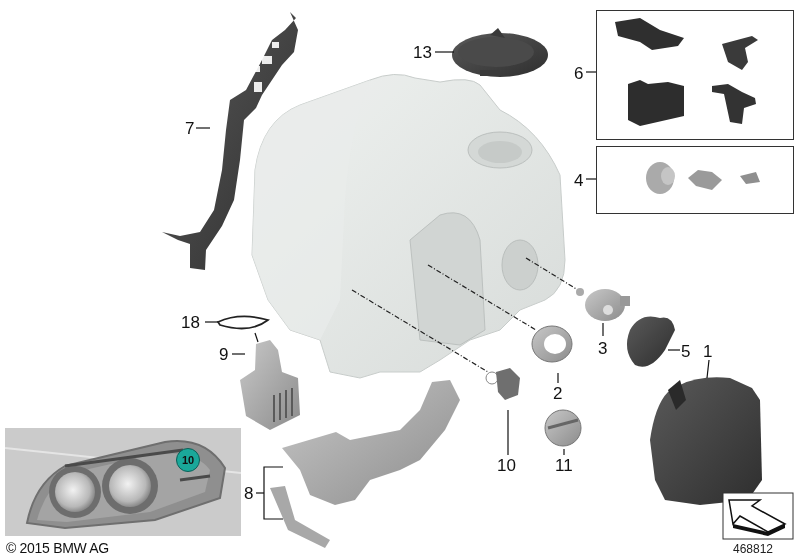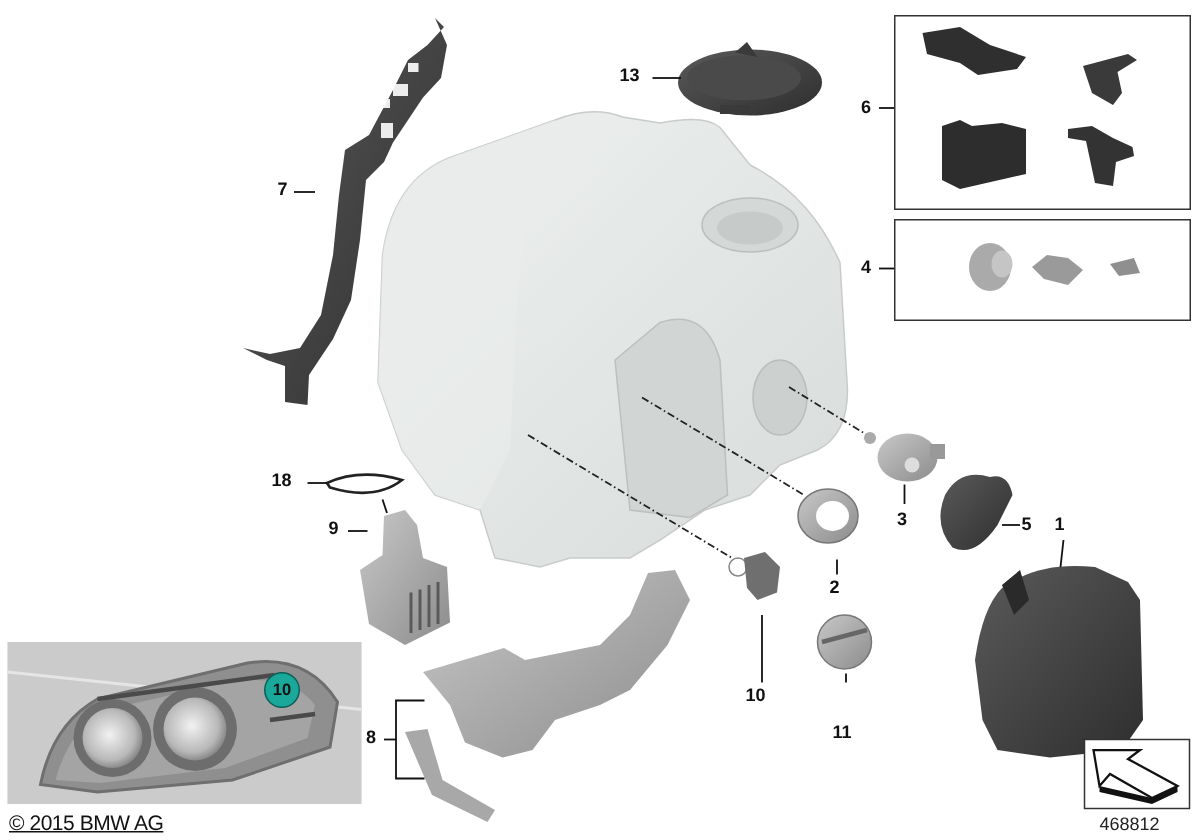--- a/index.html
+++ b/index.html
@@ -1,19 +1,19 @@
 <!DOCTYPE html>
 <html><head>
 <meta charset="utf-8">
 <style>
   html, body { margin:0; padding:0; background:#ffffff; }
   body { width:800px; height:560px; position:relative; overflow:hidden; font-family:"Liberation Sans", sans-serif; }
   .canvas { position:absolute; left:0; top:0; width:800px; height:560px; }
-  .label { position:absolute; font-family:"Liberation Sans", sans-serif; font-weight:bold; font-size:12px; color:#111; line-height:1; }
-  .copyright { position:absolute; left:6px; top:540px; font-size:14px; color:#111; font-family:"Liberation Sans", sans-serif; letter-spacing:-0.3px;text-decoration:underline; }
+  .label { position:absolute; font-family:"Liberation Sans", sans-serif; font-weight:normal; font-size:17px; color:#111; line-height:1; }
+  .copyright { position:absolute; left:6px; top:540px; font-size:14px; color:#111; font-family:"Liberation Sans", sans-serif; letter-spacing:-0.3px; }
   .diagram-id { position:absolute; left:733px; top:542px; font-size:12px; color:#222; font-family:"Liberation Sans", sans-serif; }
   .box { position:absolute; border:1.5px solid #333; background:#fff; }
   .inset { position:absolute; left:5px; top:428px; width:236px; height:108px; background:#c9c9c9; overflow:hidden; }
 </style>
 </head>
 <body>
 
 <div class="canvas">
 
   <svg width="800" height="560" viewBox="0 0 800 560" style="position:absolute;left:0;top:0">
@@ -191,19 +191,19 @@
   <span class="label" style="left:703px;top:343px;">1</span>
   <span class="label" style="left:553px;top:385px;">2</span>
   <span class="label" style="left:598px;top:340px;">3</span>
   <span class="label" style="left:574px;top:172px;">4</span>
   <span class="label" style="left:681px;top:343px;">5</span>
   <span class="label" style="left:574px;top:65px;">6</span>
   <span class="label" style="left:185px;top:120px;">7</span>
   <span class="label" style="left:244px;top:485px;">8</span>
   <span class="label" style="left:219px;top:346px;">9</span>
   <span class="label" style="left:497px;top:457px;">10</span>
-  <span class="label" style="left:555px;top:457px;margin-top:25px;">11</span>
+  <span class="label" style="left:555px;top:457px;">11</span>
   <span class="label" style="left:181px;top:314px;">18</span>
   <span class="label" style="left:413px;top:44px;">13</span>
 
   <div class="copyright">© 2015 BMW AG</div>
   <div class="diagram-id">468812</div>
 </div>
 
 </body></html>

